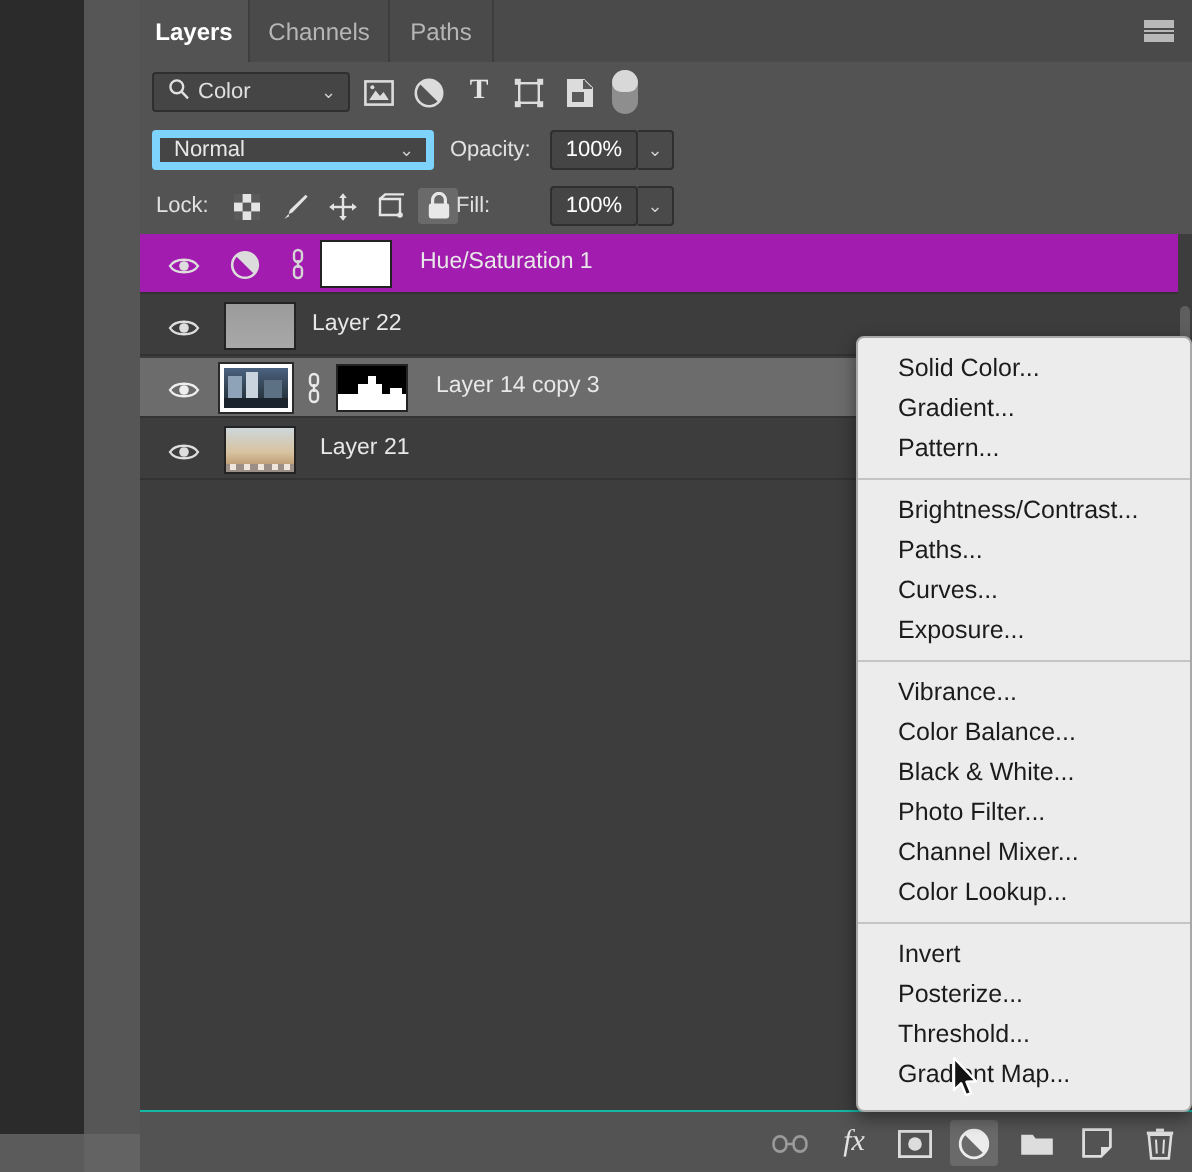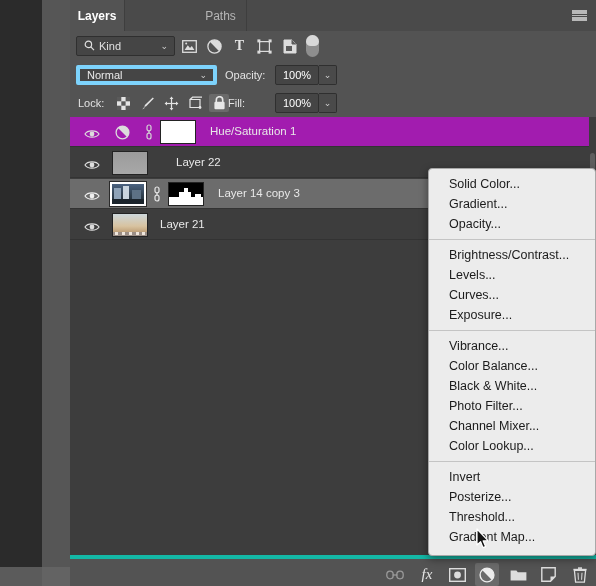--- a/index.html
+++ b/index.html
@@ -102,21 +102,21 @@
   .thumb.selected { border: 2px solid #ffffff; outline: 1px solid #2a2a2a; }
   .linkico { position: absolute; width: 10px; height: 16px; top: 7px; }
   .maskthumb { position: absolute; top: 3px; width: 36px; height: 24px; border: 1px solid #232323; }
   .adjico { position: absolute; top: 8px; width: 15px; height: 15px; }
   .lname { position: absolute; top: 8px; font-size: 11.5px; color: #e8e8e8; }
 
   .listScroll { position: absolute; right: 0; top: 117px; width: 7px; height: 438px; background: #3d3d3d; }
   .listScroll i { position: absolute; right: 1px; top: 36px; width: 5px; height: 70px; background: #5e5e5e; border-radius: 3px; }
 
   
-  .bottombar { position: absolute; left: 0; top: 555px; width: 526px; height: 31px; background: #535353; border-top: 4px solid #14b8a6; }
+  .bottombar { position: absolute; left: 0; top: 555px; width: 526px; height: 31px; background: #535353; border-top: 1px solid #14b8a6; }
   .btool { position: absolute; top: 4px; width: 24px; height: 23px; display: flex; align-items: center; justify-content: center; }
   .btool.active { background: #6a6a6a; border-radius: 2px; }
 
   
   .ctxmenu {
     position: absolute; left: 428px; top: 168px; width: 168px; height: 388px;
     background: #ececec; border: 1px solid #a8a8a8;
     border-radius: 4px;
     box-shadow: 0 3px 9px rgba(0,0,0,0.45);
     padding: 5px 0; overflow: hidden;
@@ -140,41 +140,44 @@
   <div class="band-mid"></div>
   <div class="band-mid2"></div>
 
   <div class="panel">
 
     <div class="tabbar">
       <div class="tabfill"></div>
       <div class="tab t1 active">
         <span>Layers</span>
       </div>
+      <div class="tab t2">
+        <span>Channels</span>
+      </div>
       <div class="tab t3">
         <span>Paths</span>
       </div>
       <div class="panelmenu">
         <i></i>
           <i></i>
           <i></i>
           <i></i>
           <i></i>
       </div>
     </div>
 
     <div class="filterrow">
       <div class="kindsel">
         <span class="mag">
           <svg width="11" height="11" viewBox="0 0 11 11">
             <circle cx="4.4" cy="4.4" r="3.2" fill="none" stroke="#e0e0e0" stroke-width="1.2"></circle>
             <line x1="6.8" y1="6.8" x2="10" y2="10.2" stroke="#e0e0e0" stroke-width="1.2"></line>
           </svg>
         </span>
-        <span>Kind</span>
+        <span>Color</span>
         <span class="cv">⌄</span>
       </div>
 
       <div class="ficon" style="left:110px">
         <svg width="15" height="13" viewBox="0 0 15 13">
           <rect x="0.7" y="0.7" width="13.6" height="11.6" fill="none" stroke="#dcdcdc" stroke-width="1.3"></rect>
           <polygon points="2.6,10 5.8,5.2 8,8 9.8,6 12.4,10" fill="#dcdcdc"></polygon>
           <circle cx="4.2" cy="3.6" r="1" fill="#dcdcdc"></circle>
         </svg>
       </div>
@@ -294,21 +297,21 @@
       <div class="layerrow dim" style="top:31px">
         <span class="eye">
           <svg width="16" height="12" viewBox="0 0 16 12">
             <path d="M1,6 C3.5,1.8 12.5,1.8 15,6 C12.5,10.2 3.5,10.2 1,6 Z" fill="none" stroke="#dddddd" stroke-width="1.2"></path>
             <circle cx="8" cy="6" r="2.4" fill="#dddddd"></circle>
           </svg>
         </span>
         <span class="thumbwrap" style="left:42px">
           <span class="thumb" style="display:block;background:linear-gradient(180deg,#9b9b9b,#a8a8a8)"></span>
         </span>
-        <span class="lname" style="left:106px">Layer 22</span>
+        <span class="lname" style="left:86px">Layer 22</span>
       </div>
 
       <div class="layerrow sel" style="top:62px">
         <span class="eye">
           <svg width="16" height="12" viewBox="0 0 16 12">
             <path d="M1,6 C3.5,1.8 12.5,1.8 15,6 C12.5,10.2 3.5,10.2 1,6 Z" fill="none" stroke="#eeeeee" stroke-width="1.2"></path>
             <circle cx="8" cy="6" r="2.4" fill="#eeeeee"></circle>
           </svg>
         </span>
         <span class="thumbwrap" style="left:40px">
@@ -403,25 +406,25 @@
           <line x1="9" y1="5.8" x2="8.6" y2="12.8" stroke="#dddddd" stroke-width="1"></line>
         </svg>
       </div>
     </div>
   </div>
 
   <div class="ctxmenu">
 
     <div class="ctxitem">Solid Color...</div>
     <div class="ctxitem">Gradient...</div>
-    <div class="ctxitem">Opacity...</div>
+    <div class="ctxitem">Pattern...</div>
     <div class="ctxsep"></div>
 
     <div class="ctxitem">Brightness/Contrast...</div>
-    <div class="ctxitem">Levels...</div>
+    <div class="ctxitem">Paths...</div>
     <div class="ctxitem">Curves...</div>
     <div class="ctxitem">Exposure...</div>
     <div class="ctxsep"></div>
 
     <div class="ctxitem">Vibrance...</div>
     <div class="ctxitem">Color Balance...</div>
     <div class="ctxitem">Black &amp; White...</div>
     <div class="ctxitem">Photo Filter...</div>
     <div class="ctxitem">Channel Mixer...</div>
     <div class="ctxitem">Color Lookup...</div>

